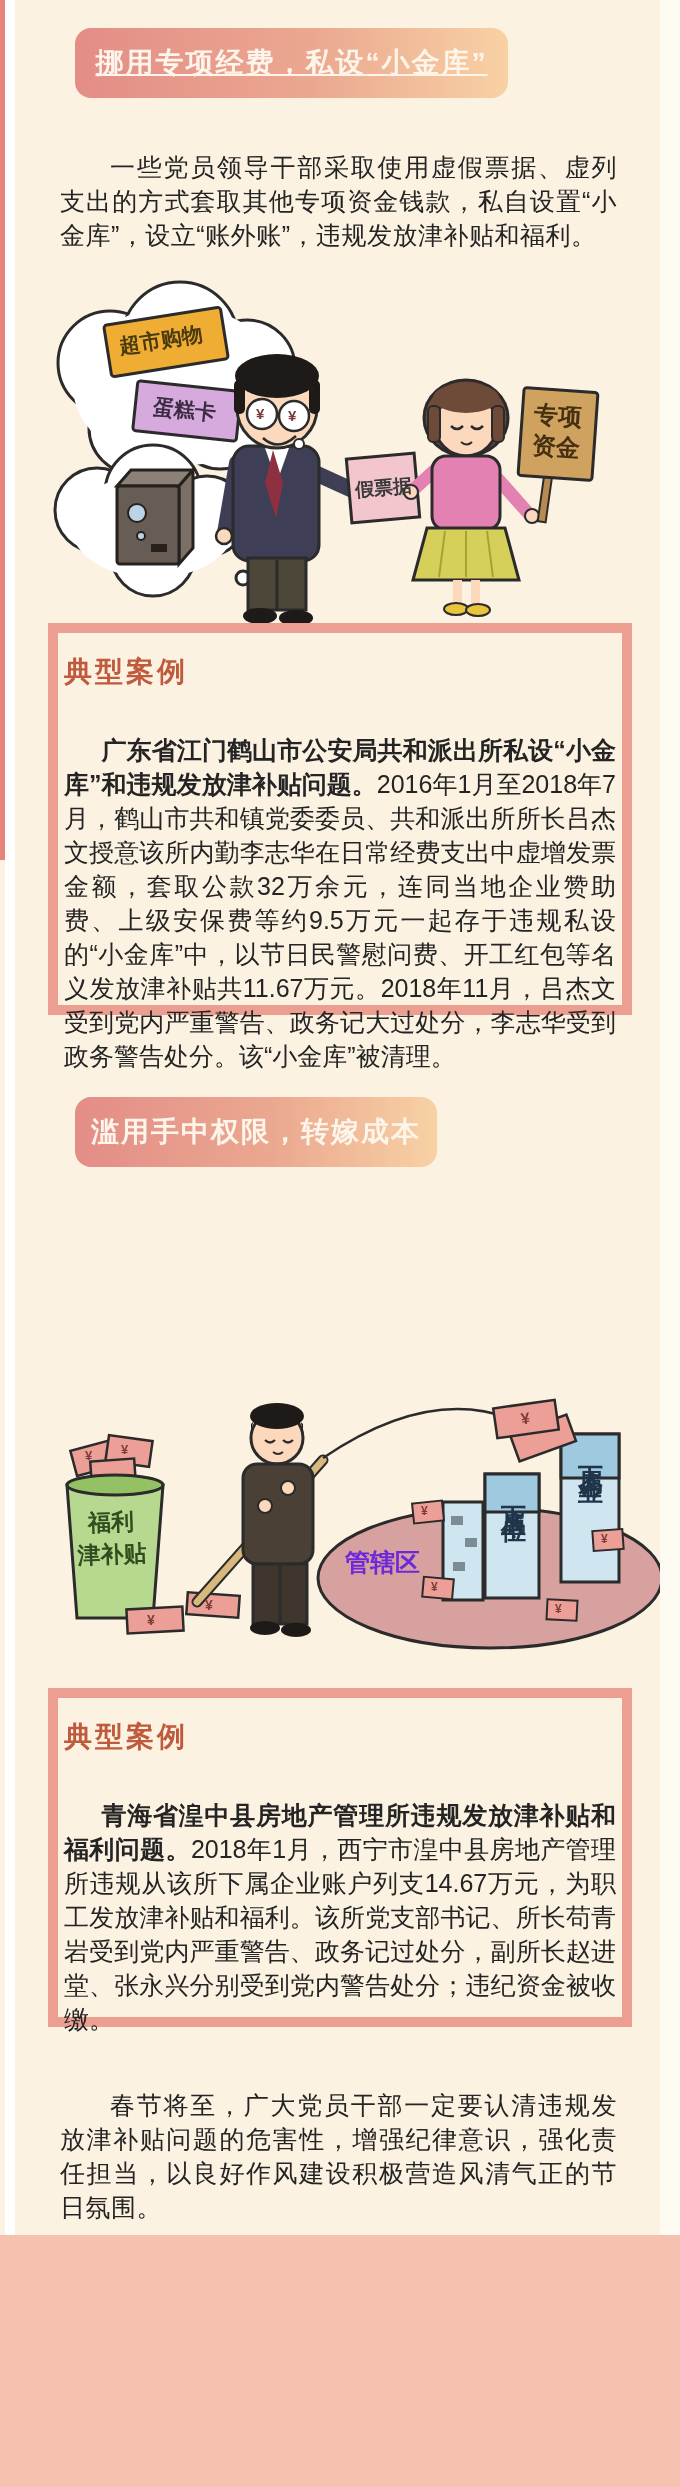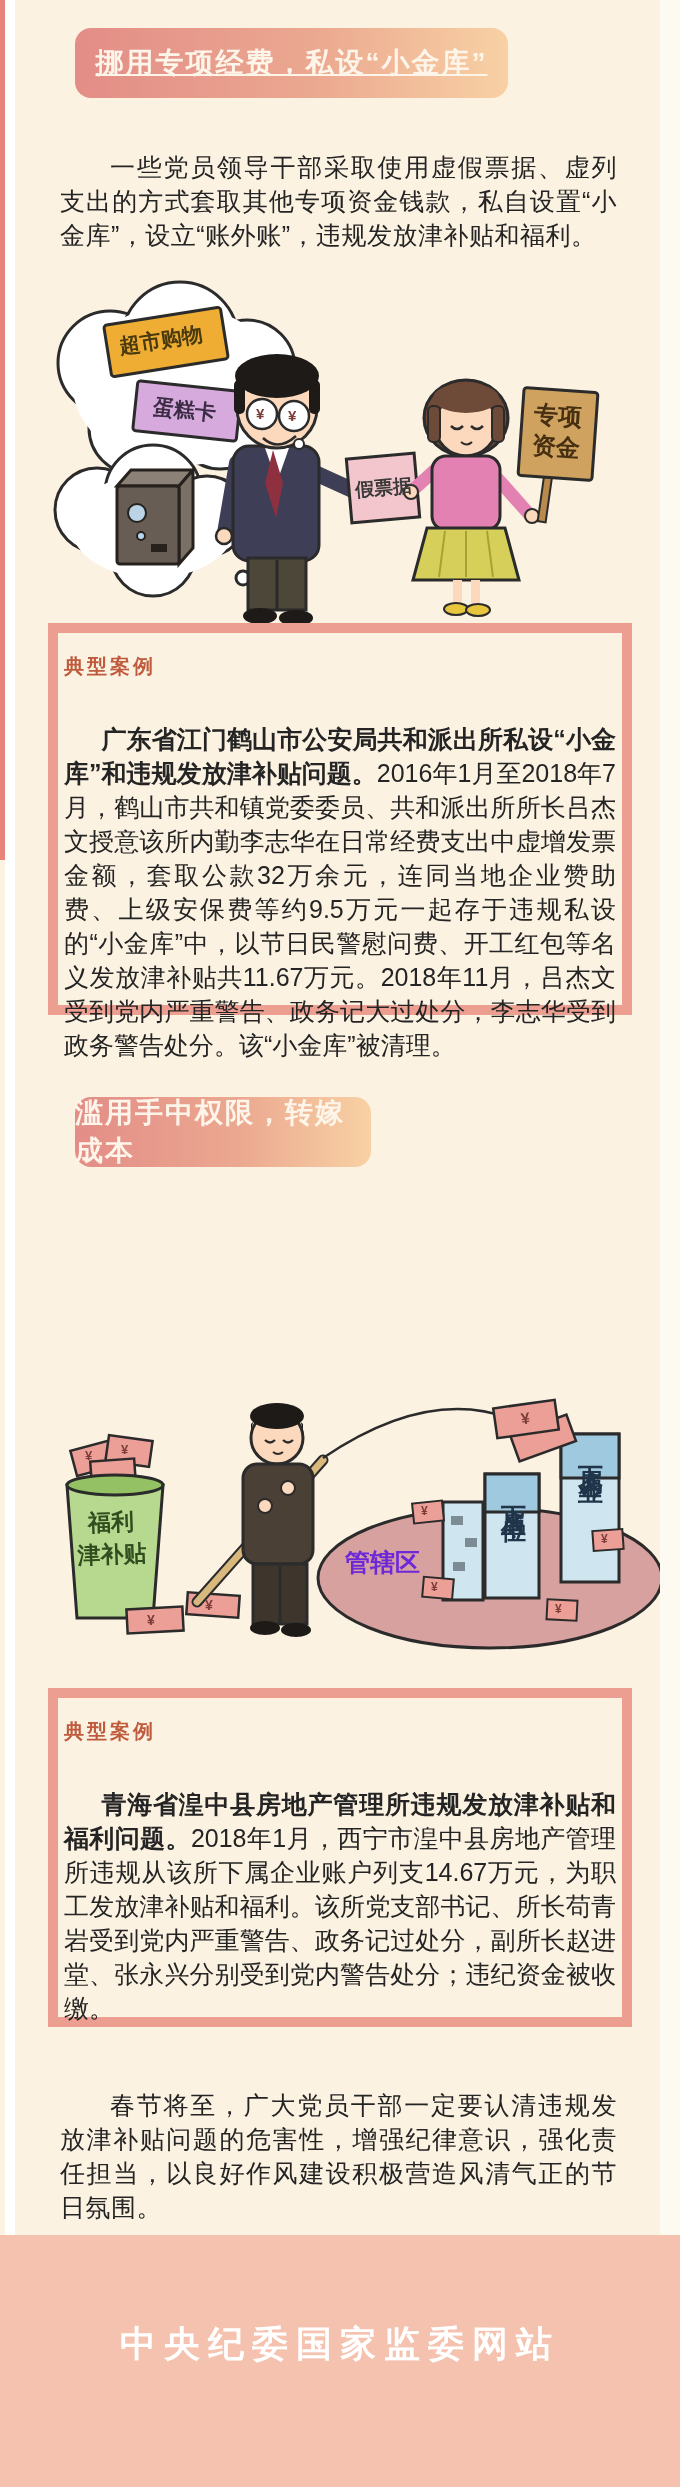--- a/index.html
+++ b/index.html
@@ -14,40 +14,40 @@
   .strip-lw   { left:5px; width:10px; height:2235px; background:#ffffff; }
   .strip-rw   { left:660px; width:20px; height:2235px; background:#fdfaf2; }
 
   .badge {
     position:absolute; left:75px; height:70px; border-radius:16px;
     background:linear-gradient(90deg,#e38d87 0%,#eba890 55%,#f8d1a4 100%);
     color:#fdf5e9; font-size:28px; font-weight:bold; letter-spacing:2px;
     display:flex; align-items:center; justify-content:center;
   }
   .badge1 { top:28px; width:433px;text-decoration:underline; }
-  .badge2 { top:1097px; width:296px; }
+  .badge2 { top:1097px; width:362px; }
 
   .para {
     position:absolute; left:60px; width:557px; margin:0;
     font-size:25px; line-height:34px; text-align:justify; text-indent:2em;
     color:#242424; letter-spacing:0.5px;
   }
   .para1 { top:150px; }
   .para2 { top:1212px; }
   .closing { top:2088px; }
 
   .case-box {
     position:absolute; left:48px; width:584px; box-sizing:border-box;
     border:10px solid #ec9e90; background:#fcf2e2;
     padding:20px 6px 10px 6px;
   }
   .case1 { top:623px; height:392px; }
   .case2 { top:1688px; height:339px; }
   .case-label {
-    font-size:20px; font-weight:bold; color:#bf5a3d; letter-spacing:3px;
+    font-size:28px; font-weight:bold; color:#bf5a3d; letter-spacing:3px;
   }
   .case-text {
     margin:42px 0 0 0; font-size:25px; line-height:34px;
     text-align:justify; text-indent:1.5em; color:#242424;
   }
   .case-text .bold { font-weight:bold; }
 
   .illo { position:absolute; left:15px; width:645px; }
   .illo1 { top:278px; height:345px; }
   .illo2 { top:1390px; height:285px; }
@@ -286,15 +286,14 @@
   </div>
 
   <div class="case-box case2">
     <div class="case-label">典型案例</div>
     <p class="case-text"><span class="bold">青海省湟中县房地产管理所违规发放津补贴和福利问题。</span><span>2018年1月，西宁市湟中县房地产管理所违规从该所下属企业账户列支14.67万元，为职工发放津补贴和福利。该所党支部书记、所长苟青岩受到党内严重警告、政务记过处分，副所长赵进堂、张永兴分别受到党内警告处分；违纪资金被收缴。</span></p>
   </div>
 
   <p class="para closing">春节将至，广大党员干部一定要认清违规发放津补贴问题的危害性，增强纪律意识，强化责任担当，以良好作风建设积极营造风清气正的节日氛围。</p>
 
   <div class="footer">
-    <div class="footer-title">中央纪委国家监委网站</div>
   </div>
 </div>
 
 </body></html>

